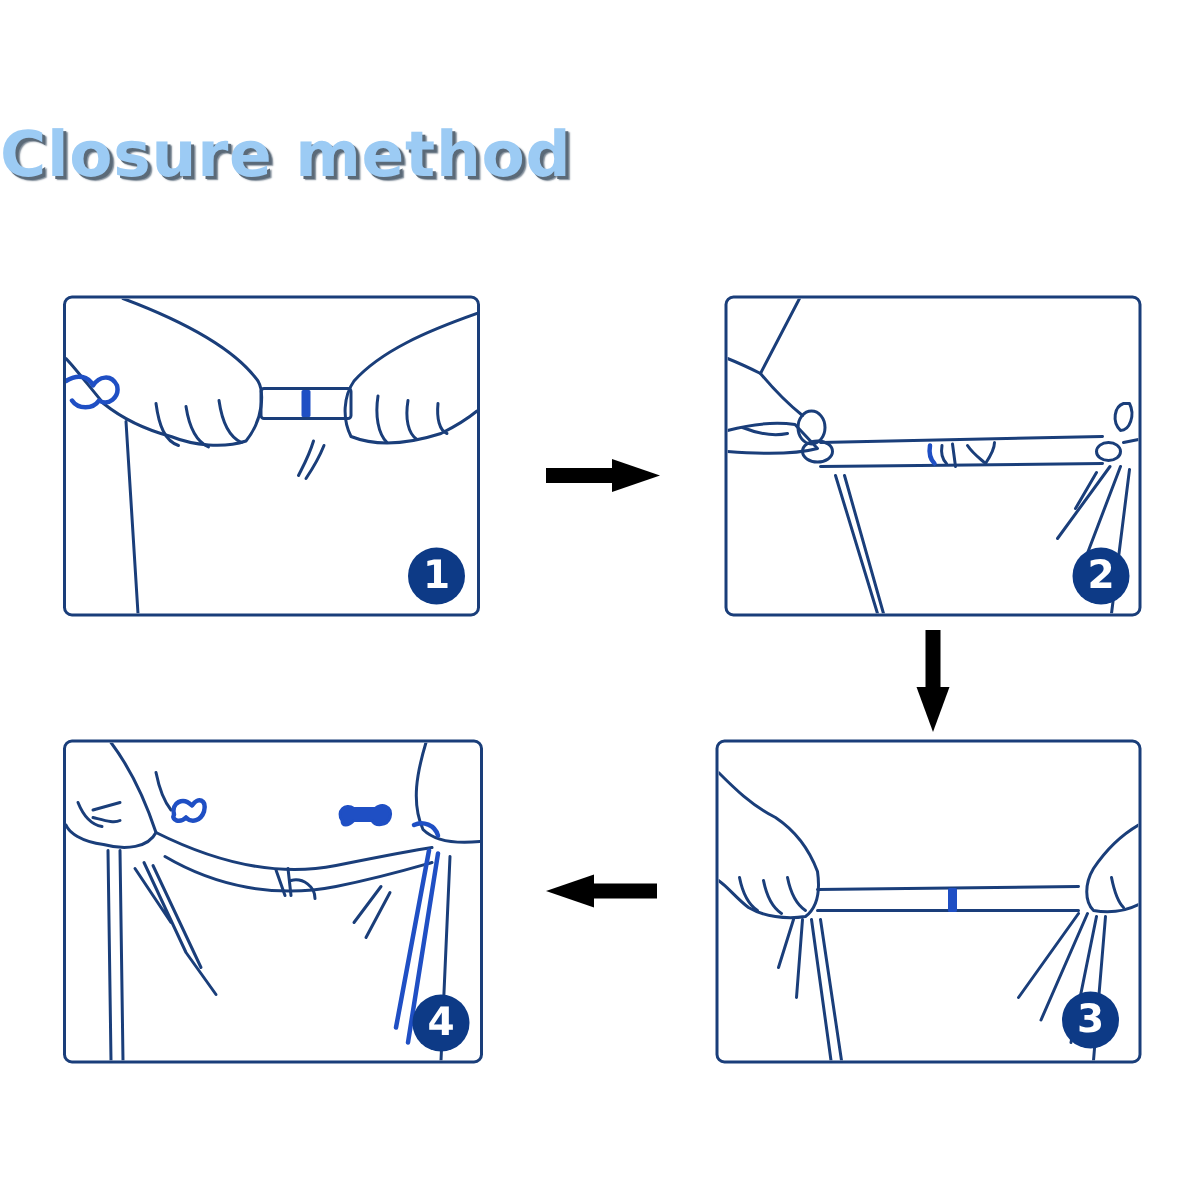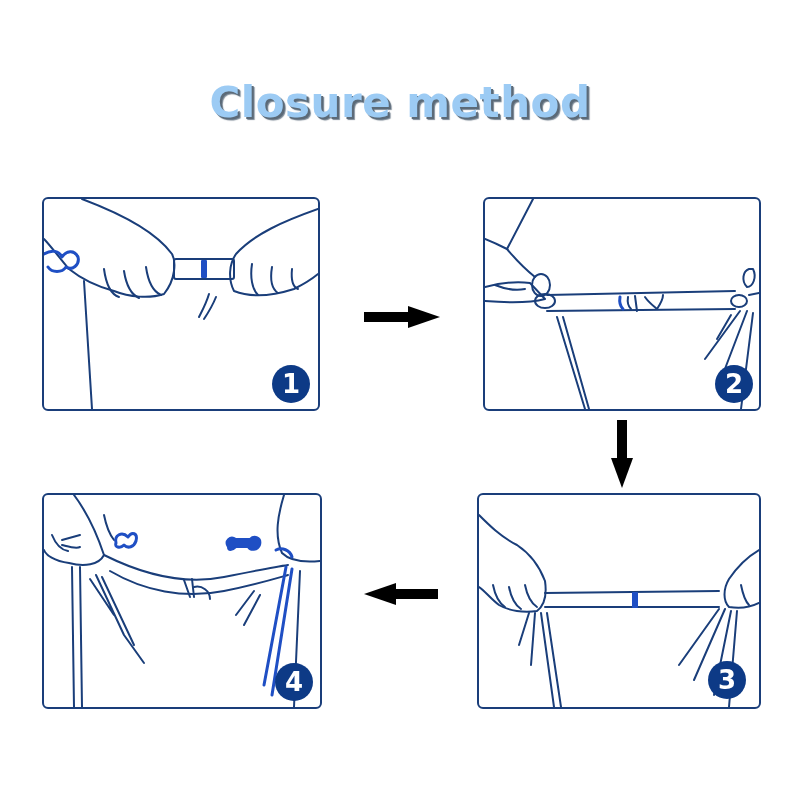--- a/index.html
+++ b/index.html
@@ -1,18 +1,18 @@
 <!DOCTYPE html>
 <html><head>
 <meta charset="utf-8">
 <style>
   html, body { margin:0; padding:0; background:#ffffff; }
   body { width:800px; height:800px; position:relative; overflow:hidden; font-family:"DejaVu Sans", sans-serif; }
   .title {
-    position:absolute; left:0; top:78px; width:800px; text-align:center;
+    position:absolute; left:0; top:78px; width:800px; text-align:left;
     font-family:"DejaVu Sans", sans-serif; font-weight:bold; font-size:42px;
     color:#9ccbf4; letter-spacing:0.5px;
     text-shadow: 2px 2px 0 #5b6a78, 3px 3px 1px #7a8794;
   }
   .panel {
     position:absolute; border:2px solid #1a3e7a; border-radius:6px; background:#fff; overflow:hidden;
   }
   .panel svg { position:absolute; left:0; top:0; }
   .badge {
     position:absolute; width:38px; height:38px; border-radius:50%;

